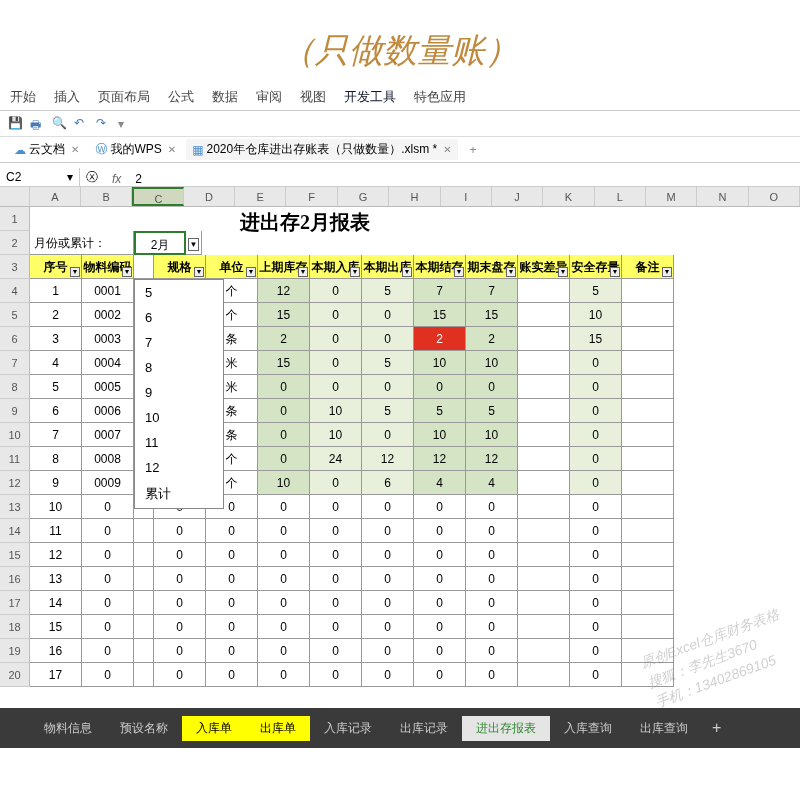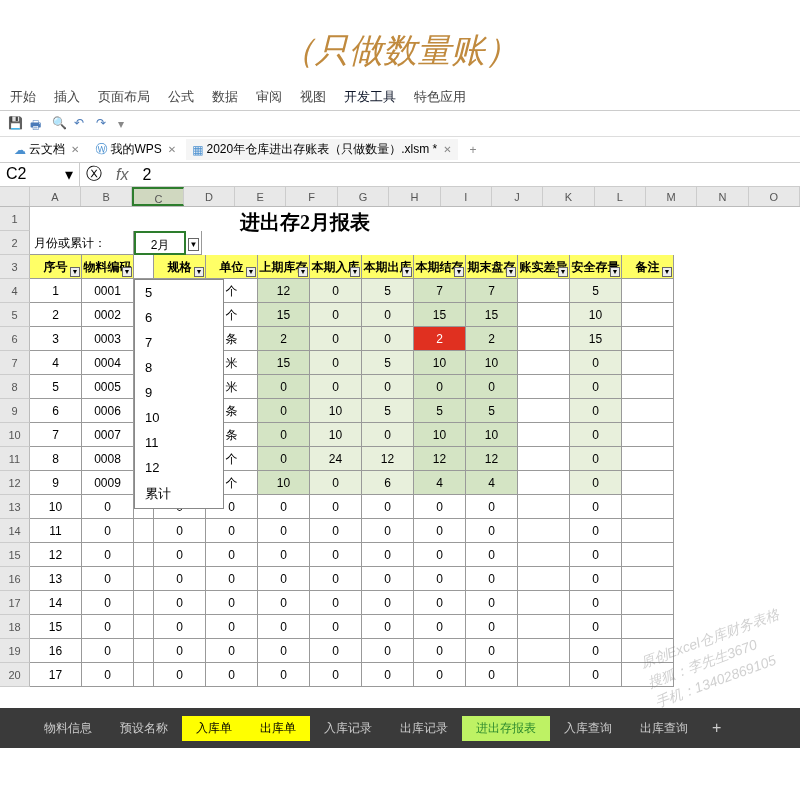--- a/index.html
+++ b/index.html
@@ -10,21 +10,21 @@
 .title-banner h2{font-size:34px;color:#c08a3e;font-weight:normal;font-style:italic;margin-top:8px}
 .ribbon{display:flex;gap:18px;padding:4px 10px;font-size:13px;color:#444;border-bottom:1px solid #ccc}
 .ribbon span{cursor:pointer}
 .ribbon .active{color:#0f172a}
 .qat{display:flex;gap:6px;padding:4px 8px;align-items:center;font-size:12px;border-bottom:1px solid #ddd;height:26px}
 .qat .ic{width:16px;height:16px;display:inline-block;color:#4a7ab8}
 .tabbar{display:flex;align-items:center;padding:2px 8px;border-bottom:1px solid #ccc;font-size:12px;height:26px;gap:4px}
 .tabbar .doc{padding:2px 6px;display:flex;align-items:center;gap:3px;cursor:pointer}
 .tabbar .active{background:#f5f5f5}
 .tabbar .x{color:#888;margin-left:3px;font-size:10px}
-.fbar{display:flex;align-items:center;border-bottom:1px solid #ccc;font-size:16px;height:24px}
+.fbar{display:flex;align-items:flex-end;border-bottom:1px solid #ccc;font-size:12px;height:24px}
 .fbar .nbox{width:80px;border-right:1px solid #ccc;padding:2px 6px;display:flex;justify-content:space-between}
 .fbar .fx{padding:0 8px;font-style:italic;color:#666}
 .fbar .fval{padding:0 6px}
 .colhdr{display:flex;background:#e8e8e8;border-bottom:1px solid #bbb;height:20px}
 .colhdr .rh{width:30px;border-right:1px solid #ccc}
 .colhdr .ch{width:52px;text-align:center;font-size:11px;color:#555;border-right:1px solid #ccc;line-height:20px}
 .colhdr .ch.sel{background:#d0d8c0}
 .sheet{position:relative}
 .rtitle{position:absolute;left:240px;top:2px;font-size:20px;font-family:SimSun;font-weight:bold}
 .grid{position:absolute;top:0;left:0}
@@ -36,21 +36,21 @@
 .lbl{font-size:12px;text-align:left;padding-left:4px}
 .sel{background:#fff;border:2px solid #2d7d2d}
 .g1{background:#e8f0dc}
 .g2{background:#d4e4c4}
 .red{background:#e03020;color:#fff}
 .ddmenu{position:absolute;top:72px;left:134px;width:90px;background:#fff;border:1px solid #888;z-index:10;font-size:13px}
 .ddmenu div{padding:5px 10px;cursor:pointer}
 .sheettabs{position:absolute;bottom:52px;left:0;right:0;display:flex;background:#3a3a3a;height:40px;align-items:center;padding-left:30px;font-size:12px}
 .sheettabs .st{padding:4px 14px;color:#ccc;cursor:pointer}
 .sheettabs .st.ylw{background:#ffff00;color:#000}
-.sheettabs .st.act{background:#bef264;color:#2e8b2e}
+.sheettabs .st.act{background:#e5e5e5;color:#2e8b2e}
 .sheettabs .plus{color:#ccc;padding:0 10px;font-size:16px}
 .wm{position:absolute;right:10px;bottom:110px;transform:rotate(-20deg);color:rgba(120,120,120,.35);font-size:14px;font-style:italic;line-height:1.5}
 </style>
 </head>
 <body>
 
 <div class="title-banner">
   <h2>（只做数量账）</h2>
 </div>
 

